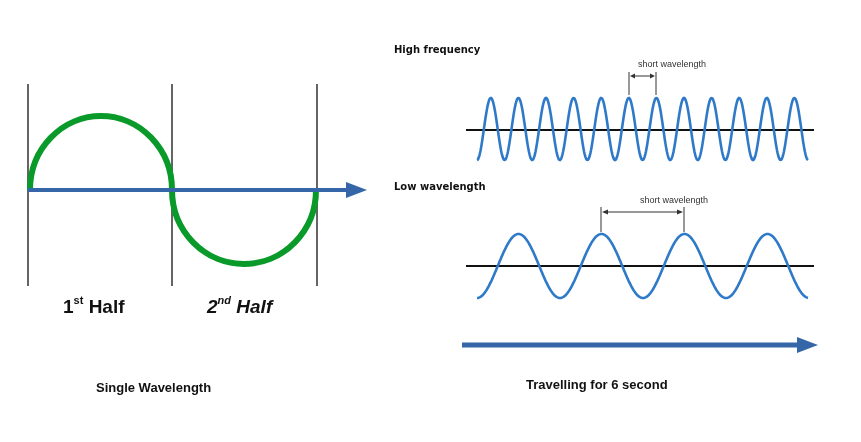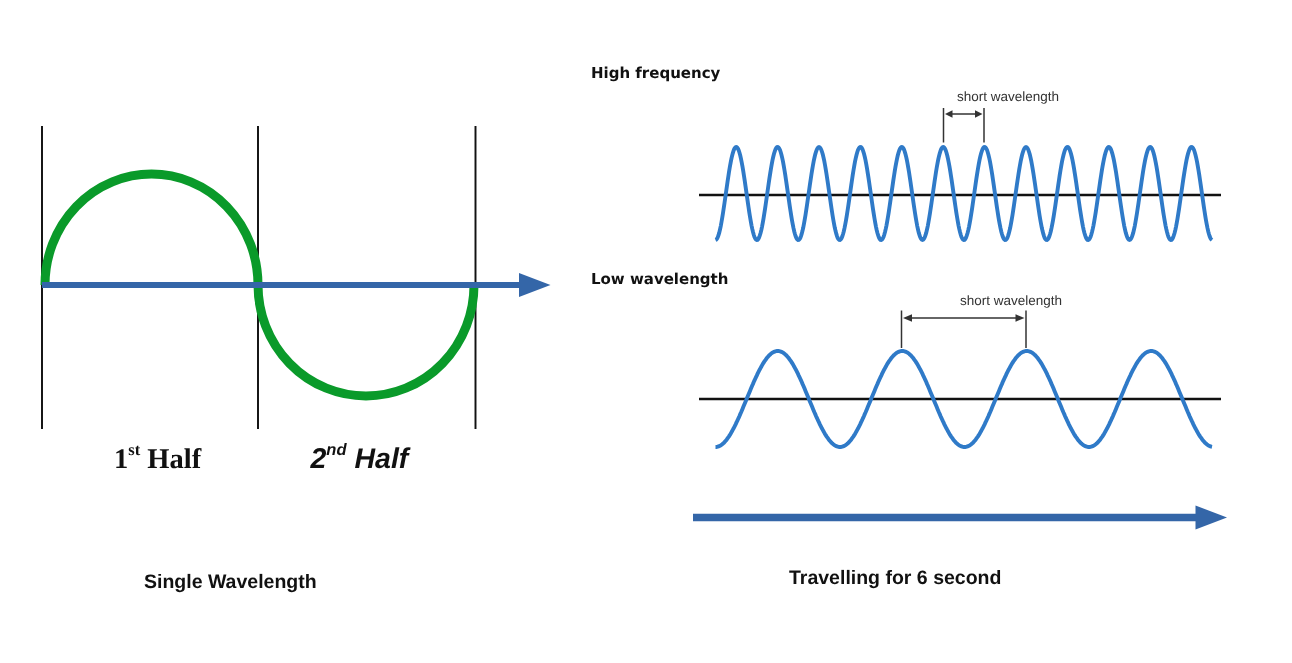--- a/index.html
+++ b/index.html
@@ -46,21 +46,21 @@
     <polygon points="602,212 608,209.5 608,214.5" fill="#333"></polygon>
     <polygon points="683,212 677,209.5 677,214.5" fill="#333"></polygon>
   </g>
 
   <g>
     <line x1="462" y1="345" x2="800" y2="345" stroke="#3466a8" stroke-width="5"></line>
     <polygon points="797,337 818,345 797,353" fill="#3466a8"></polygon>
   </g>
 </svg>
 
-<div class="lbl half" style="left:76px;font-family:Liberation Serif, serif;">
+<div class="lbl half" style="left:63px;">
   <span>1</span><sup>st</sup>
   <span>Half</span>
 </div>
 <div class="lbl half" style="left:207px;font-style:italic;">
   <span>2</span><sup>nd</sup>
   <span>Half</span>
 </div>
 <div class="lbl caption" style="left:96px; top:380px;">Single Wavelength</div>
 
 <div class="lbl freq" style="left:394px; top:44px;">High frequency</div>

